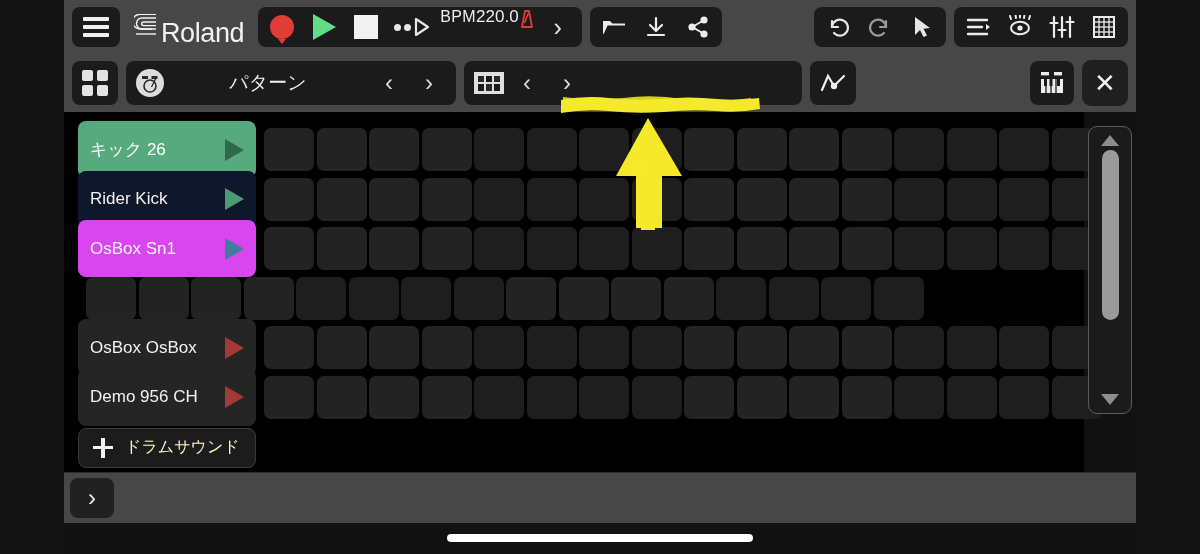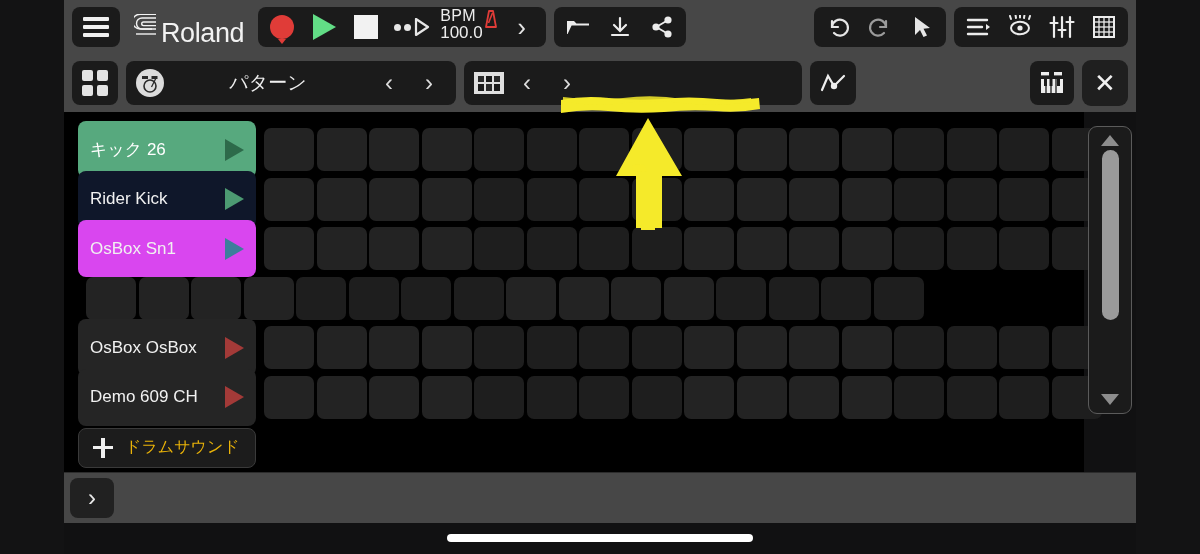--- a/index.html
+++ b/index.html
@@ -35,21 +35,21 @@
   .burger i{ display:block; width:26px; height:4px; background:#f0f0f0; border-radius:1px; }
 
   .rec-dot{ width:24px; height:24px; border-radius:50%; background:#e03c38; position:relative;}
   .rec-dot::after{content:"";position:absolute;left:50%;top:100%;transform:translateX(-50%);
      border-left:4px solid transparent;border-right:4px solid transparent;border-top:5px solid #e03c38;}
   .play-tri{ width:0;height:0;border-left:23px solid #62dd86;border-top:13px solid transparent;border-bottom:13px solid transparent;}
   .stop-sq{ width:24px;height:24px;background:#f2f2f2;}
   .dotplay{ display:flex;align-items:center;gap:3px;}
   .dotplay i{width:7px;height:7px;border-radius:50%;background:#e6e6e6;display:block;}
   .bpm{ display:flex; align-items:flex-start; color:#ededed; line-height:1.03; position:relative; padding:0 2px;}
-  .bpm .vals{ display:flex; flex-direction:column; align-items:flex-start; font-size:17px;}
+  .bpm .vals{ display:flex; flex-direction:row; align-items:flex-end; font-size:17px;}
   .bpm .vals .b{ font-size:16px; letter-spacing:.4px;}
   .bpm .vals .n{ font-size:17px;}
   .metro{ margin-left:1px; margin-top:2px; }
   .chev{ font-size:25px; color:#e4e4e4; font-weight:300; line-height:1;}
   .spacer{ flex:1 1 auto; }
 
   
   .subbar{
     position:absolute; left:64px; top:54px; width:1072px; height:58px;
     background:#474747; display:flex; align-items:center; padding:0 8px; gap:8px;
@@ -90,21 +90,21 @@
   .track.active .tname{ color:#ffffff; }
   .tri{ width:0;height:0;border-top:11px solid transparent;border-bottom:11px solid transparent;
     border-left:19px solid #888; flex:0 0 auto; margin-left:6px;}
   .cells{ display:flex; margin-left:8px; gap:2.5px; }
   .cell{ width:50px;height:43px;background:#232323;border-radius:7px; cursor:pointer; }
   .cell.dim{ background:#1e1e1e; }
 
   .addrow{ display:flex; align-items:center; height:46px; margin-top:4px;}
   .addbtn{
     width:178px;height:40px;background:#1c1c1c;border:1px solid #3a3a3a;border-radius:8px;
-    display:flex;align-items:center;gap:12px;padding:0 14px;color:#eab308;font-size:16px;cursor:pointer;
+    display:flex;align-items:center;gap:12px;padding:0 14px;color:#fef9c3;font-size:16px;cursor:pointer;
   }
   .plus{ position:relative; width:20px;height:20px; flex:0 0 auto;}
   .plus::before,.plus::after{content:"";position:absolute;background:#f0f0f0;}
   .plus::before{left:0;top:8px;width:20px;height:3.5px;}
   .plus::after{top:0;left:8px;height:20px;width:3.5px;}
 
   
   .scrollbar{
     position:absolute; left:1088px; top:126px; width:44px; height:288px;
     background:#1b1b1b; border:1.5px solid #5b5b5b; border-radius:9px;
@@ -181,21 +181,21 @@
           <i></i>
             <i></i>
           <svg width="16" height="18" viewBox="0 0 16 18">
               <path d="M2 1 L14 9 L2 17 Z" fill="none" stroke="#e6e6e6" stroke-width="2.2" stroke-linejoin="round"></path>
             </svg>
         </span>
       </div>
       <div class="tb-btn bpm">
         <span class="vals">
           <span class="b">BPM</span>
-          <span class="n">100.0</span>
+          <span class="n">220.0</span>
         </span>
         <span class="metro">
           <svg width="14" height="18" viewBox="0 0 14 18">
             <path d="M5 1 L9 1 L12 17 L2 17 Z" fill="none" stroke="#e03c38" stroke-width="1.8" stroke-linejoin="round"></path>
             <path d="M8.5 3 L4.5 13" stroke="#e03c38" stroke-width="1.6"></path>
           </svg>
         </span>
       </div>
       <div class="tb-btn">
         <span class="chev">›</span>
@@ -489,21 +489,21 @@
             <div class="cell"></div>
             <div class="cell"></div>
             <div class="cell dim"></div>
             <div class="cell dim"></div>
             <div class="cell dim"></div>
             <div class="cell dim"></div>
           </div>
         </div>
         <div class="row">
           <div class="track" style="background: rgb(37, 37, 37);">
-            <span class="tname">Demo 609 CH</span>
+            <span class="tname">Demo 956 CH</span>
             <span class="tri" style="border-left-color: rgb(163, 58, 56);"></span>
           </div>
           <div class="cells">
             <div class="cell"></div>
             <div class="cell"></div>
             <div class="cell"></div>
             <div class="cell"></div>
             <div class="cell dim"></div>
             <div class="cell dim"></div>
             <div class="cell dim"></div>

